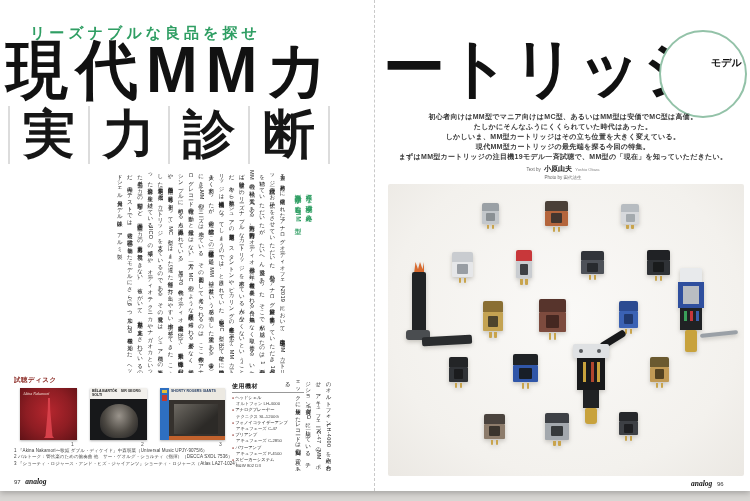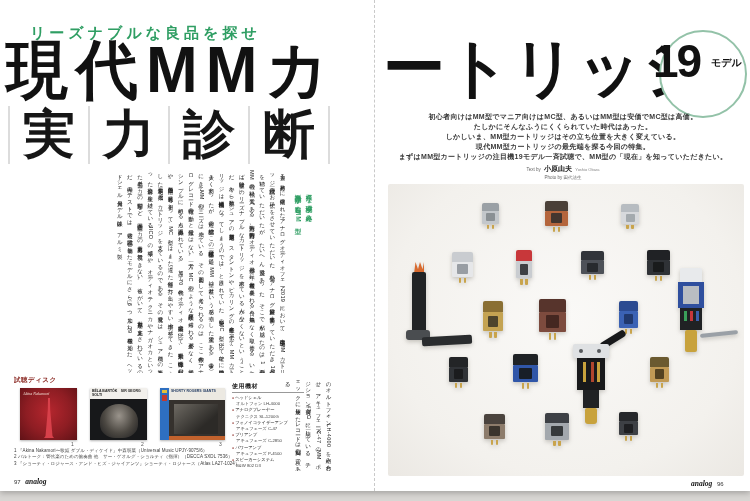--- a/index.html
+++ b/index.html
@@ -223,21 +223,20 @@
   </div>
 
   <div class="footer-left">
     <span>97</span>
     <span class="mag-logo">analog</span>
   </div>
 
   <div class="headline-right">ートリッジ</div>
 
   <div class="badge">
-    <div class="badge-num">19</div>
     <div class="badge-unit">モデル</div>
   </div>
 
   <div class="intro">
     <div>初心者向けはMM型でマニア向けはMC型、あるいはMM型は安価でMC型は高価。</div>
     <div>たしかにそんなふうにくくられていた時代はあった。</div>
     <div>しかしいま、MM型カートリッジはその立ち位置を大きく変えている。</div>
     <div>現代MM型カートリッジの最先端を探る今回の特集。</div>
     <div>まずはMM型カートリッジの注目機19モデル一斉試聴で、MM型の「現在」を知っていただきたい。</div>
   </div>

